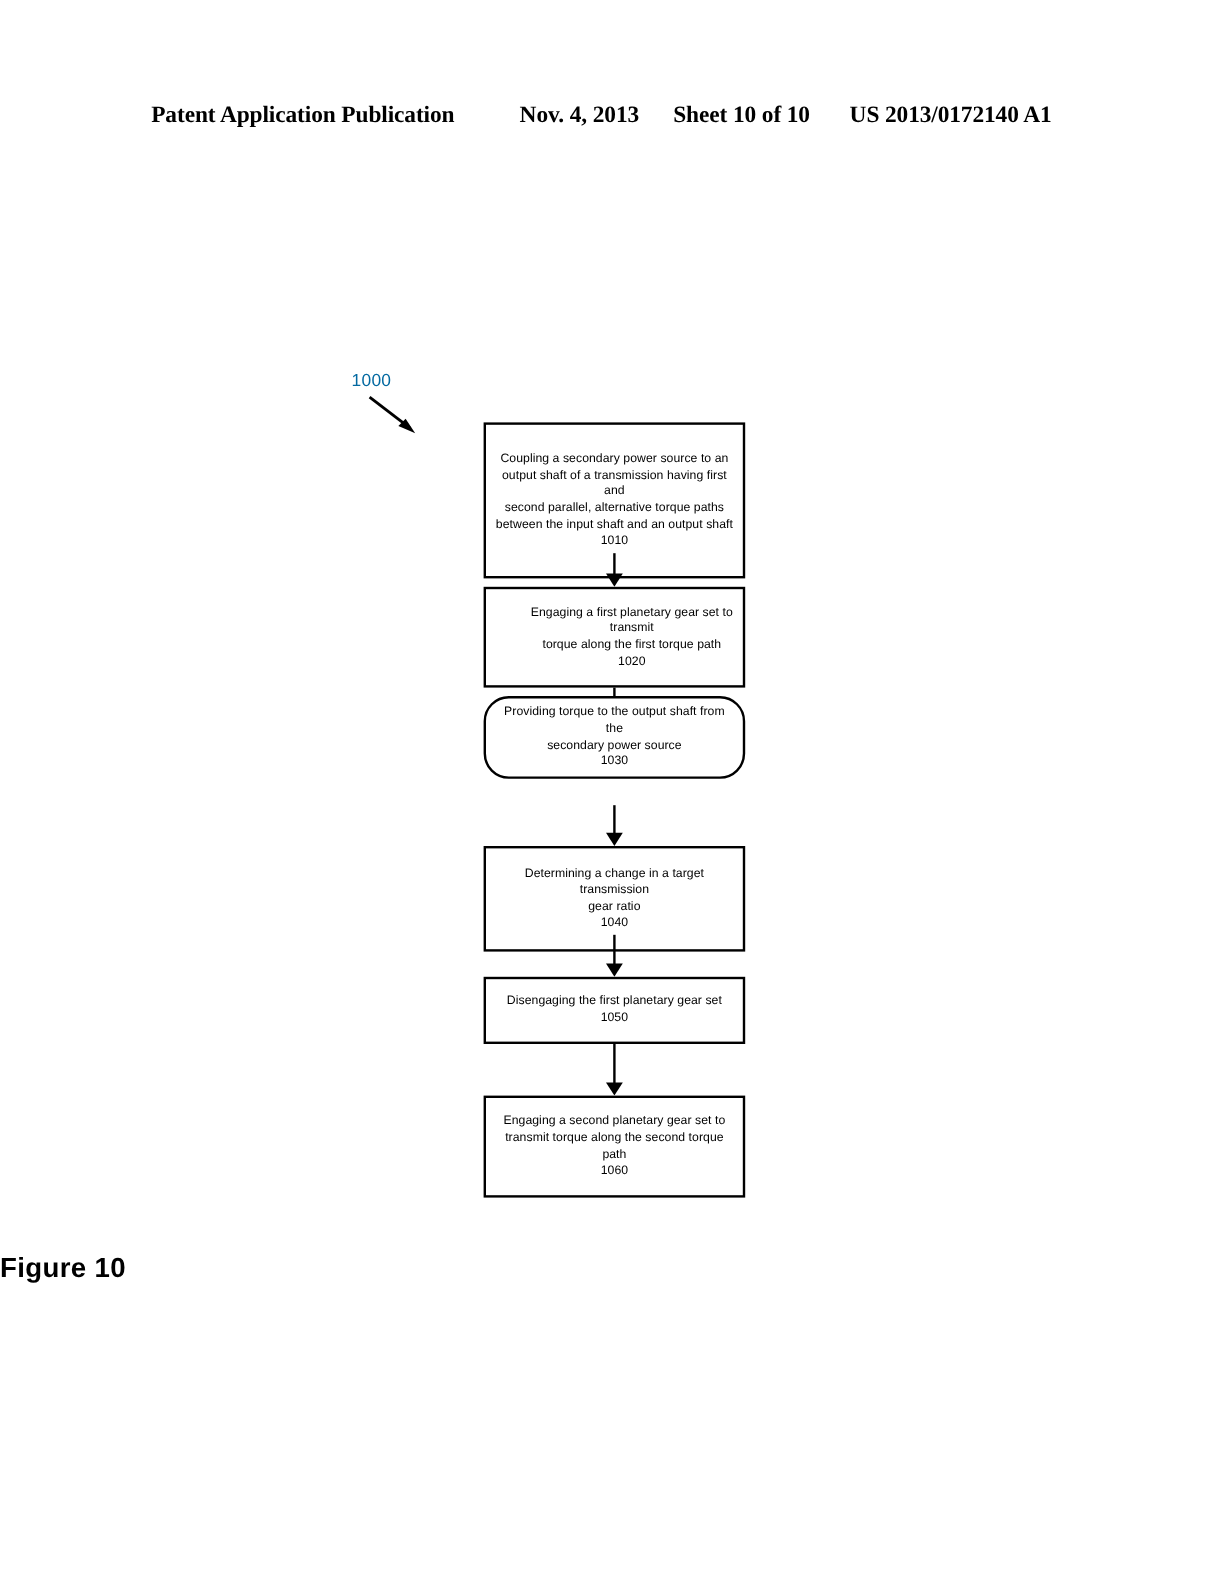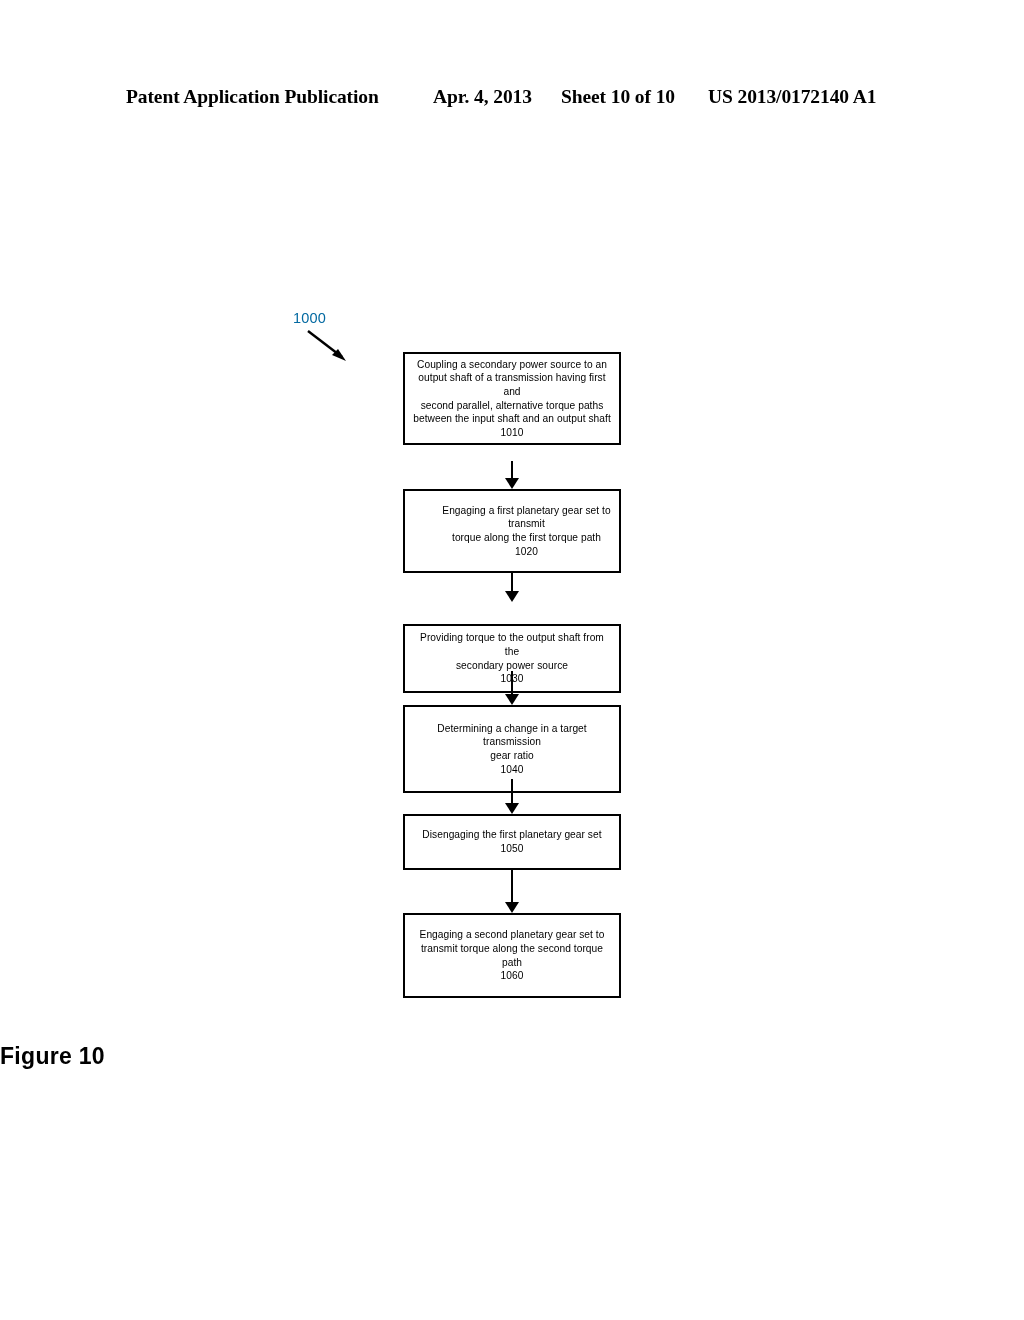--- a/index.html
+++ b/index.html
@@ -77,23 +77,23 @@
   .flow-box .box-text {
     font-family: "Liberation Sans", sans-serif;
     font-size: 10.2px;
     line-height: 13.6px;
     text-align: center;
     color: #000000;
     letter-spacing: 0.05px;
     white-space: pre-line;
   }
 
-  #box-1010 { top: 352px; height: 93px; }
+  #box-1010 { top: 352px; height: 130px; }
   #box-1020 { top: 489px; height: 84px; padding-left: 36px;  }
-  #box-1030 { top: 624px; height: 69px;  }
+  #box-1030 { top: 580px; height: 69px; border-radius: 21px;  }
   #box-1040 { top: 705px; height: 88px;  }
   #box-1050 { top: 814px; height: 56px;  }
   #box-1060 { top: 913px; height: 85px;  }
 
   
   .connector {
     position: absolute;
     left: 505px;
     width: 14px;
   }
@@ -146,21 +146,21 @@
     font-size: 23px;
     letter-spacing: 0.3px;
     color: #000000;
   }
 </style>
 </head>
 <body>
 
 <div class="patent-header">
   <span class="hdr-pub">Patent Application Publication</span>
-  <span class="hdr-date">Apr. 4, 2013</span>
+  <span class="hdr-date">Nov. 4, 2013</span>
   <span class="hdr-sheet">Sheet 10 of 10</span>
   <span class="hdr-num">US 2013/0172140 A1</span>
 </div>
 
 <div class="figure-area">
 
   <div class="fig-label" style="left:293px; top:310px;">1000</div>
 
   <svg class="lead-arrow" viewBox="0 0 60 45">
     <line x1="8" y1="6" x2="42" y2="32" stroke="#000000" stroke-width="2.4"></line>

